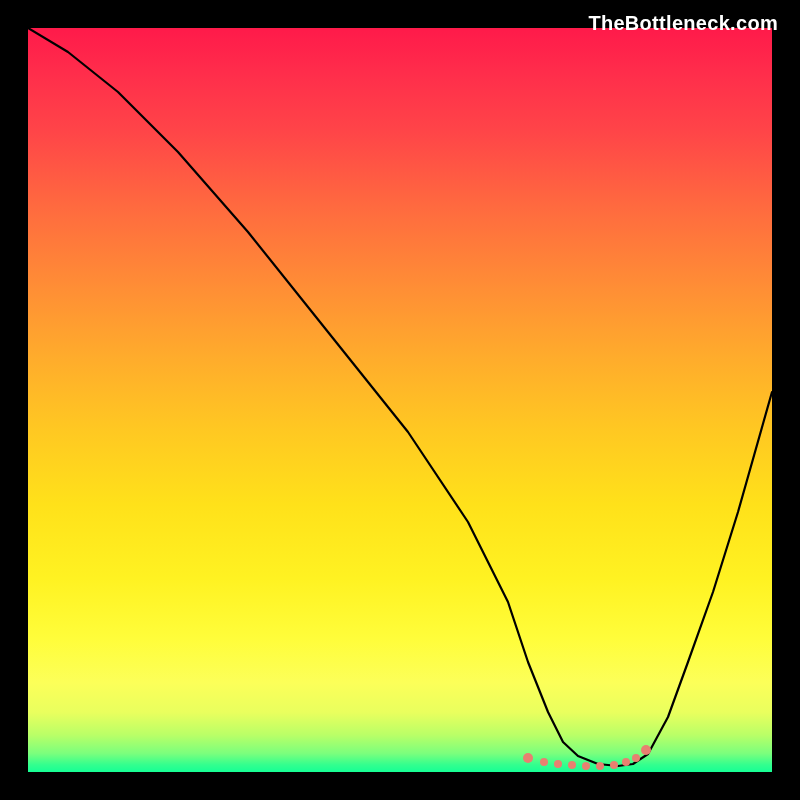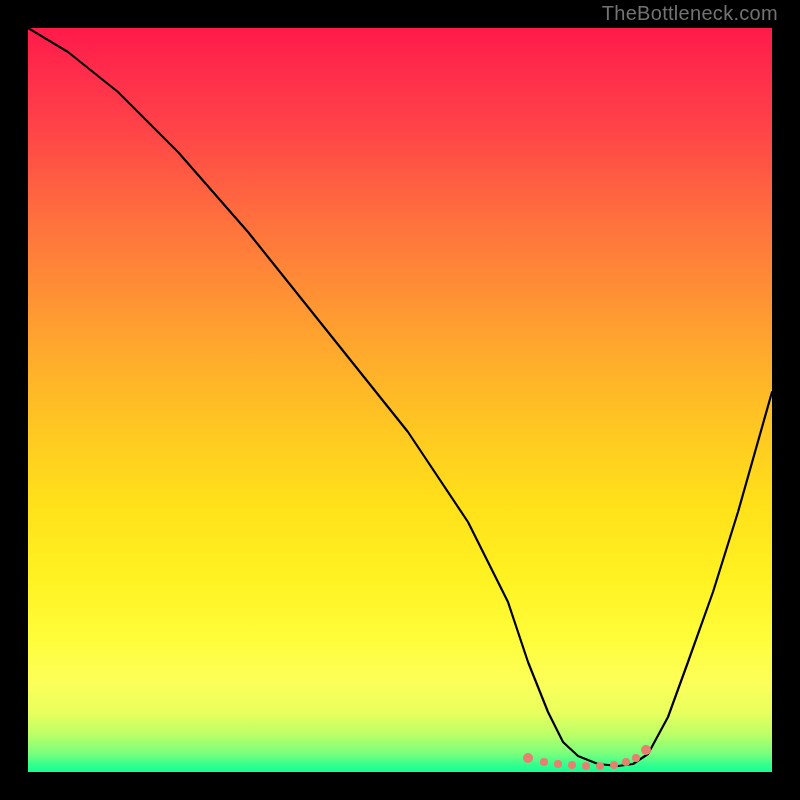--- a/index.html
+++ b/index.html
@@ -11,25 +11,25 @@
     font-family: Arial, Helvetica, sans-serif;
   }
   .outer {
     position: relative;
     width: 800px;
     height: 800px;
     background: #000000;
   }
   .watermark {
     position: absolute;
-    top: 2px;
+    top: 12px;
     right: 22px;
-    color: #737373;
+    color: #ffffff;
     font-size: 20px;
-    font-weight: normal;
+    font-weight: bold;
     letter-spacing: 0.3px;
     z-index: 10;
   }
   .plot-area {
     position: absolute;
     left: 28px;
     top: 28px;
     width: 744px;
     height: 744px;
     overflow: hidden;

